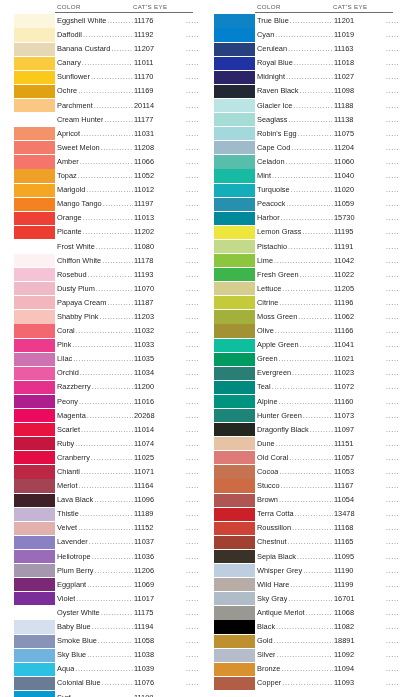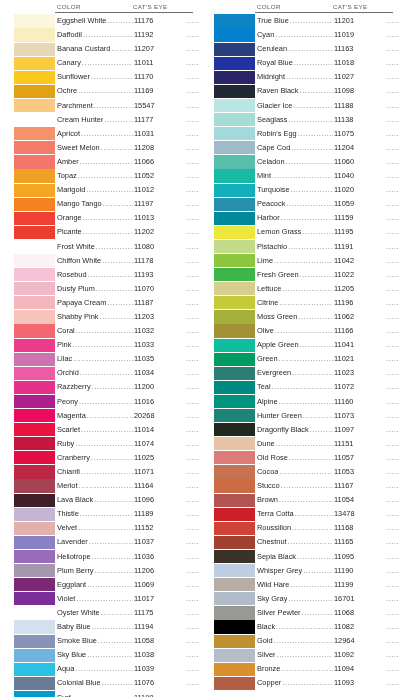--- a/index.html
+++ b/index.html
@@ -193,21 +193,21 @@
             <span class="dots">...................................................</span>
             <span class="ccode">11169</span>
             <span class="code-dots">.....</span>
           </div>
         </div>
         <div class="row">
           <div class="swatch" style="background: rgb(251, 200, 132);"></div>
           <div class="label-wrap">
             <span class="cname">Parchment</span>
             <span class="dots">...................................................</span>
-            <span class="ccode">15547</span>
+            <span class="ccode">20114</span>
             <span class="code-dots">.....</span>
           </div>
         </div>
         <div class="row">
           <div class="swatch blank"></div>
           <div class="label-wrap">
             <span class="cname">Cream Hunter</span>
             <span class="dots">...................................................</span>
             <span class="ccode">11177</span>
             <span class="code-dots">.....</span>
@@ -715,21 +715,21 @@
             <span class="dots">...................................................</span>
             <span class="ccode">11059</span>
             <span class="code-dots">.....</span>
           </div>
         </div>
         <div class="row">
           <div class="swatch" style="background: rgb(0, 137, 155);"></div>
           <div class="label-wrap">
             <span class="cname">Harbor</span>
             <span class="dots">...................................................</span>
-            <span class="ccode">11159</span>
+            <span class="ccode">15730</span>
             <span class="code-dots">.....</span>
           </div>
         </div>
         <div class="row">
           <div class="swatch" style="background: rgb(237, 230, 61);"></div>
           <div class="label-wrap">
             <span class="cname">Lemon Grass</span>
             <span class="dots">...................................................</span>
             <span class="ccode">11195</span>
             <span class="code-dots">.....</span>
@@ -866,21 +866,21 @@
           <div class="label-wrap">
             <span class="cname">Dune</span>
             <span class="dots">...................................................</span>
             <span class="ccode">11151</span>
             <span class="code-dots">.....</span>
           </div>
         </div>
         <div class="row">
           <div class="swatch" style="background: rgb(222, 123, 121);"></div>
           <div class="label-wrap">
-            <span class="cname">Old Rose</span>
+            <span class="cname">Old Coral</span>
             <span class="dots">...................................................</span>
             <span class="ccode">11057</span>
             <span class="code-dots">.....</span>
           </div>
         </div>
         <div class="row">
           <div class="swatch" style="background: rgb(197, 115, 80);"></div>
           <div class="label-wrap">
             <span class="cname">Cocoa</span>
             <span class="dots">...................................................</span>
@@ -965,41 +965,41 @@
           <div class="label-wrap">
             <span class="cname">Sky Gray</span>
             <span class="dots">...................................................</span>
             <span class="ccode">16701</span>
             <span class="code-dots">.....</span>
           </div>
         </div>
         <div class="row">
           <div class="swatch" style="background: rgb(154, 152, 146);"></div>
           <div class="label-wrap">
-            <span class="cname">Silver Pewter</span>
+            <span class="cname">Antique Merlot</span>
             <span class="dots">...................................................</span>
             <span class="ccode">11068</span>
             <span class="code-dots">.....</span>
           </div>
         </div>
         <div class="row">
           <div class="swatch" style="background: rgb(0, 0, 0);"></div>
           <div class="label-wrap">
             <span class="cname">Black</span>
             <span class="dots">...................................................</span>
             <span class="ccode">11082</span>
             <span class="code-dots">.....</span>
           </div>
         </div>
         <div class="row">
           <div class="swatch" style="background: rgb(189, 145, 48);"></div>
           <div class="label-wrap">
             <span class="cname">Gold</span>
             <span class="dots">...................................................</span>
-            <span class="ccode">12964</span>
+            <span class="ccode">18891</span>
             <span class="code-dots">.....</span>
           </div>
         </div>
         <div class="row">
           <div class="swatch" style="background: rgb(181, 188, 202);"></div>
           <div class="label-wrap">
             <span class="cname">Silver</span>
             <span class="dots">...................................................</span>
             <span class="ccode">11092</span>
             <span class="code-dots">.....</span>

